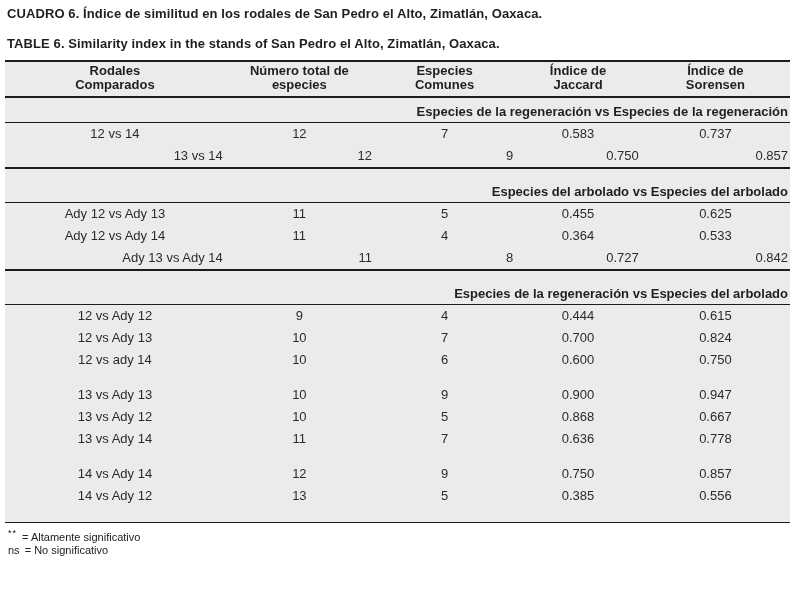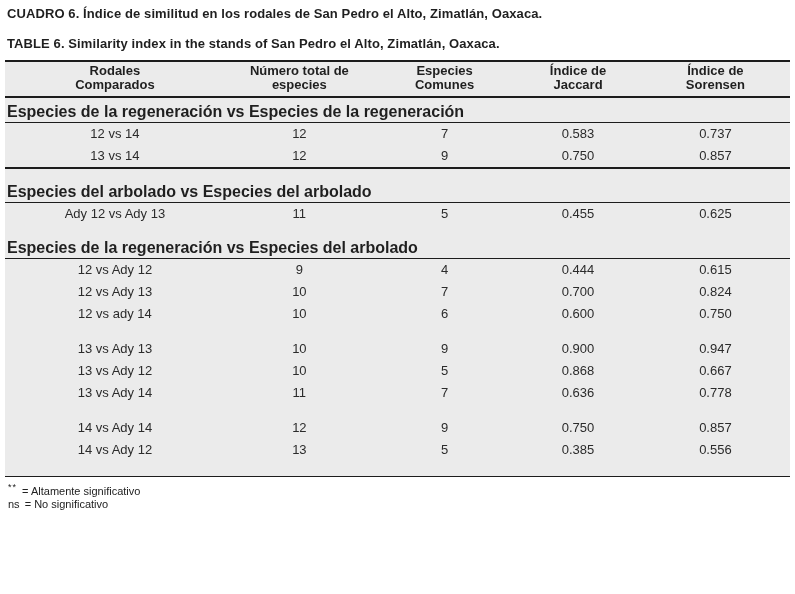--- a/index.html
+++ b/index.html
@@ -28,29 +28,29 @@
     border-bottom:1px solid var(--rule);
     margin-top:9px;
   }
   col.c1{width:28%} col.c2{width:19%} col.c3{width:18%} col.c4{width:16%} col.c5{width:19%}
   th{
     font-size:13px; font-weight:bold; text-align:center;
     line-height:14px; padding:2px 2px 4px 2px;
     border-bottom:2px solid var(--rule); color:#1f1f1f;
   }
   tr.section-header td{
-    font-weight:bold; font-size:16px; text-align:left;
+    font-weight:bold; font-size:13px; text-align:right;
     padding:5px 2px 2px 2px; line-height:17px;
     border-bottom:1px solid var(--rule); color:#1f1f1f;
   }
   tr.data-row td{
     font-size:13px; text-align:center;
     padding:2px 2px 3px 2px; line-height:17px; color:#2b2b2b;
   }
-  tr.section-end td{ border-bottom:2px solid var(--rule); }
+  tr.section-end td{ border-bottom:2px solid var(--rule);text-align:right; }
   tr.spacer td{ padding:0; border:none; }
   .footnotes{ margin:4px 0 0 3px; font-size:11px; line-height:13px; color:#222; }
   .footnote sup{ font-size:9px; letter-spacing:1px; }
   .footnote .marker{ margin-right:2px; }
 </style>
 </head>
 <body>
 
 <div class="page">
 
@@ -114,20 +114,34 @@
         <tr class="section-header">
           <td colspan="5">Especies del arbolado vs Especies del arbolado</td>
         </tr>
         <tr class="data-row">
           <td>Ady 12 vs Ady 13</td>
           <td>11</td>
           <td>5</td>
           <td>0.455</td>
           <td>0.625</td>
         </tr>
+        <tr class="data-row">
+          <td>Ady 12 vs Ady 14</td>
+          <td>11</td>
+          <td>4</td>
+          <td>0.364</td>
+          <td>0.533</td>
+        </tr>
+        <tr class="data-row section-end">
+          <td>Ady 13 vs Ady 14</td>
+          <td>11</td>
+          <td>8</td>
+          <td>0.727</td>
+          <td>0.842</td>
+        </tr>
         <tr class="spacer">
           <td colspan="5" style="height: 9px;"></td>
         </tr>
         <tr class="section-header">
           <td colspan="5">Especies de la regeneración vs Especies del arbolado</td>
         </tr>
         <tr class="data-row">
           <td>12 vs Ady 12</td>
           <td>9</td>
           <td>4</td>

